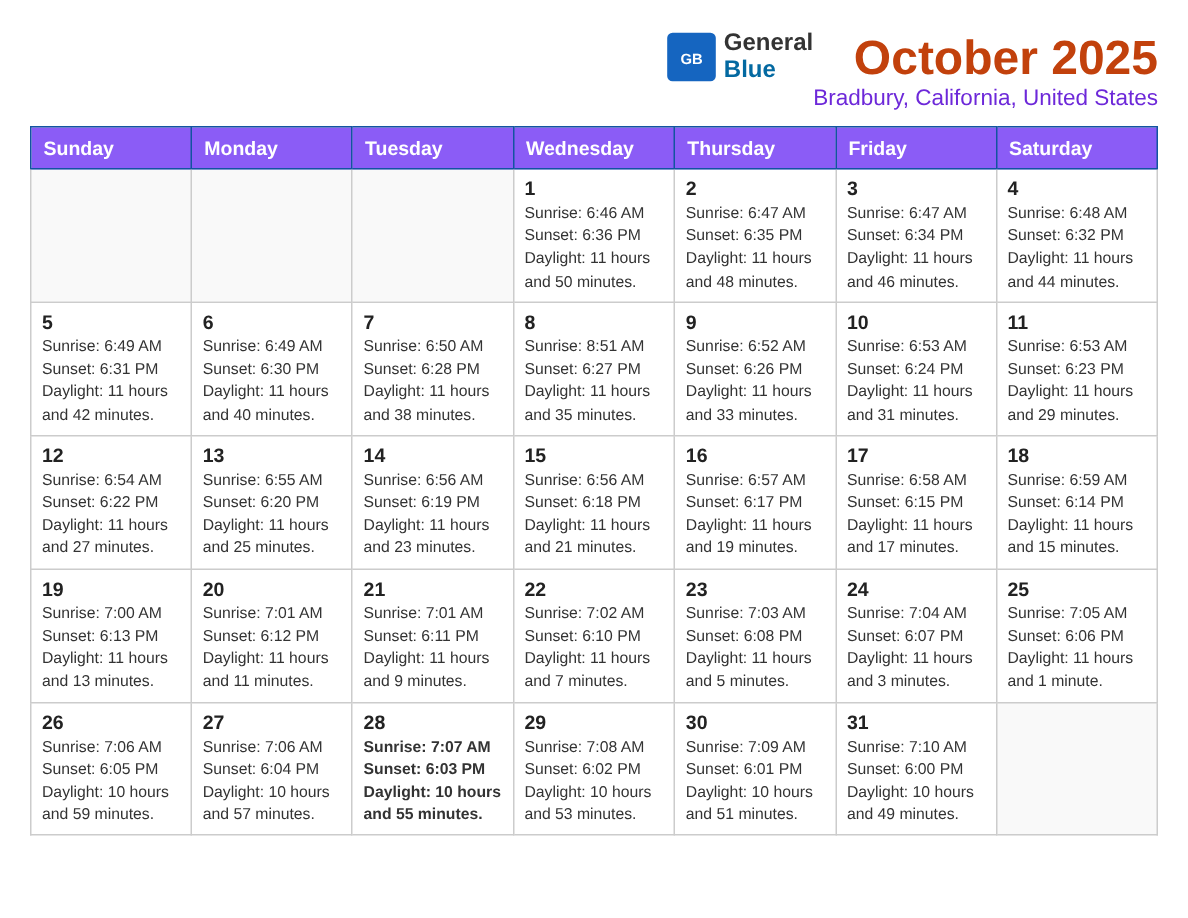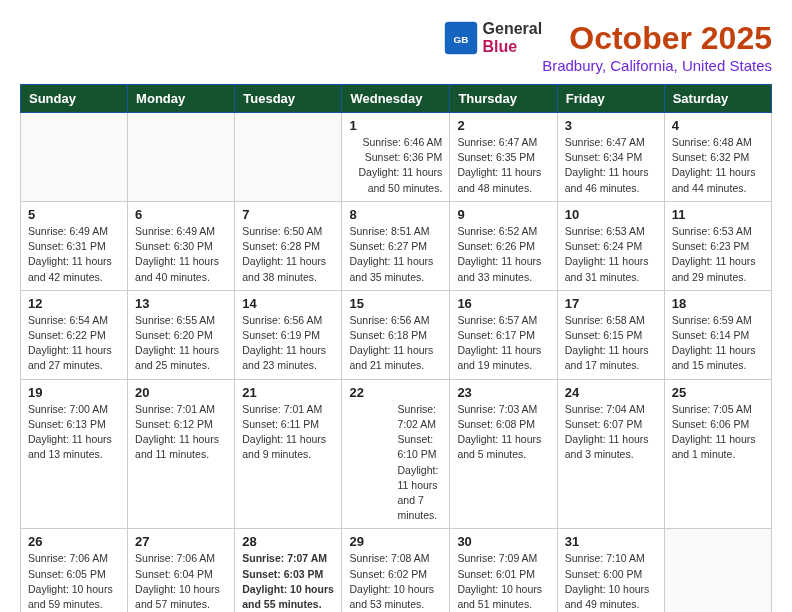--- a/index.html
+++ b/index.html
@@ -20,21 +20,21 @@
       display: flex;
       align-items: center;
     }
     .logo-text {
       display: flex;
       flex-direction: column;
       font-size: 16px;
       font-weight: bold;
     }
     .logo-general { color: #333; }
-    .logo-blue { color: #be185d; }
+    .logo-blue { color: #0369a1; }
     .logo-icon {
       width: 36px;
       height: 36px;
       margin-right: 4px;
     }
     .title-block {
       text-align: right;
     }
     .month-title {
       font-size: 32px;
@@ -44,21 +44,21 @@
     .location {
       font-size: 15px;
       color: #6d28d9;
     }
     .calendar {
       width: 100%;
       border-collapse: collapse;
       border: 1px solid #ccc;
     }
     .calendar th {
-      background-color: #14532d;
+      background-color: #8b5cf6;
       color: #fff;
       text-align: left;
       padding: 6px 8px;
       font-size: 13px;
       border: 1px solid #1254a0;
     }
     .calendar td {
       vertical-align: top;
       padding: 5px 7px;
       border: 1px solid #ccc;
@@ -115,21 +115,21 @@
         <th>Saturday</th>
       </tr>
   </thead>
   <tbody id="calendar-body">
   <tr>
         <td class="empty"></td>
         <td class="empty"></td>
         <td class="empty"></td>
         <td>
           <div class="day-number">1</div>
-          <div class="day-info" style="white-space: pre-line; text-align: right;">Sunrise: 6:46 AM
+          <div class="day-info" style="white-space: pre-line;">Sunrise: 6:46 AM
 Sunset: 6:36 PM
 Daylight: 11 hours
 and 50 minutes.</div>
         </td>
         <td>
           <div class="day-number">2</div>
           <div class="day-info" style="white-space: pre-line;">Sunrise: 6:47 AM
 Sunset: 6:35 PM
 Daylight: 11 hours
 and 48 minutes.</div>
@@ -268,21 +268,21 @@
         </td>
         <td>
           <div class="day-number">21</div>
           <div class="day-info" style="white-space: pre-line;">Sunrise: 7:01 AM
 Sunset: 6:11 PM
 Daylight: 11 hours
 and 9 minutes.</div>
         </td>
         <td>
           <div class="day-number">22</div>
-          <div class="day-info" style="white-space: pre-line; margin-left: 48px;">Sunrise: 7:02 AM
+          <div class="day-info" style="white-space: pre-line;">Sunrise: 7:02 AM
 Sunset: 6:10 PM
 Daylight: 11 hours
 and 7 minutes.</div>
         </td>
         <td>
           <div class="day-number">23</div>
           <div class="day-info" style="white-space: pre-line;">Sunrise: 7:03 AM
 Sunset: 6:08 PM
 Daylight: 11 hours
 and 5 minutes.</div>

